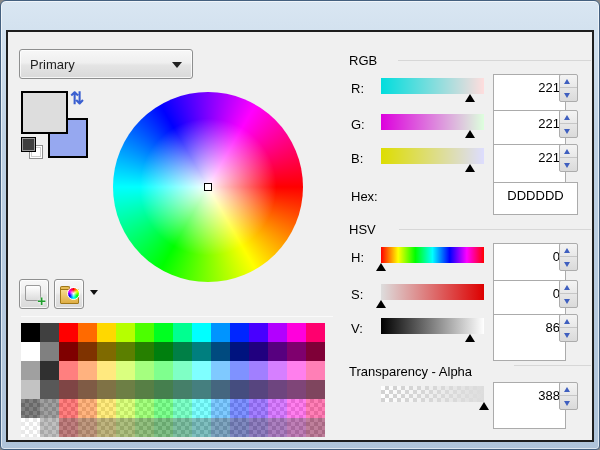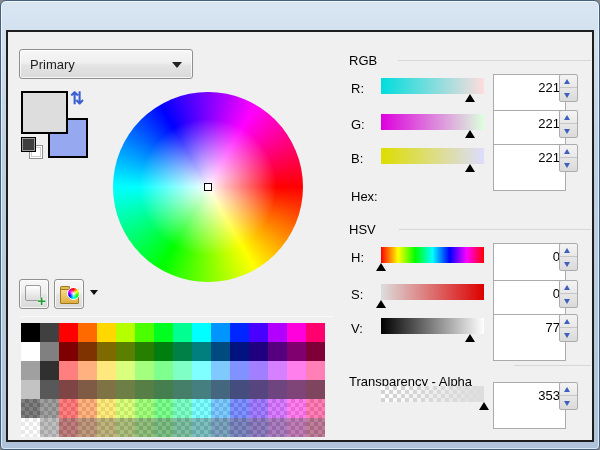--- a/index.html
+++ b/index.html
@@ -152,20 +152,21 @@
             <i class="tri-up"></i>
           </div>
           <div class="sb down">
             <i class="tri-down"></i>
           </div>
         </div>
       </div>
 
     <div id="hexRow">
       <span class="slabel">Hex:</span>
+      <div class="field">DDDDDD</div>
     </div>
 
     <div class="abs sectionLabel" style="left:341px;top:190px;">HSV</div>
     <div class="abs etch" style="left:391px;top:197px;width:192px;"></div>
 
     <div class="srow" style="top:211px;">
         <span class="slabel">H:</span>
         <div class="sbar" style="background: linear-gradient(to right, rgb(255, 0, 0), rgb(255, 255, 0), rgb(0, 255, 0), rgb(0, 255, 255), rgb(0, 0, 255), rgb(255, 0, 255), rgb(255, 0, 0));"></div>
         <div class="smarker" style="left: 25px;"></div>
         <div class="field">0</div>
@@ -189,39 +190,39 @@
           </div>
           <div class="sb down">
             <i class="tri-down"></i>
           </div>
         </div>
       </div>
     <div class="srow" style="top:282px;">
         <span class="slabel">V:</span>
         <div class="sbar" style="background: linear-gradient(to right, rgb(0, 0, 0), rgb(255, 255, 255));"></div>
         <div class="smarker" style="left: 113.58px;"></div>
-        <div class="field">77</div>
-        <div class="spin">
-          <div class="sb up">
-            <i class="tri-up"></i>
-          </div>
-          <div class="sb down">
-            <i class="tri-down"></i>
-          </div>
-        </div>
-      </div>
-
-    <div class="abs sectionLabel" style="left:341px;top:342px;">Transparency - Alpha</div>
+        <div class="field">86</div>
+        <div class="spin">
+          <div class="sb up">
+            <i class="tri-up"></i>
+          </div>
+          <div class="sb down">
+            <i class="tri-down"></i>
+          </div>
+        </div>
+      </div>
+
+    <div class="abs sectionLabel" style="left:341px;top:332px;">Transparency - Alpha</div>
     <div class="abs etch" style="left:506px;top:333px;width:77px;"></div>
 
     <div class="srow" style="top:350px;">
         <span class="slabel"></span>
         <div class="sbar" style="background: linear-gradient(to right, rgba(221, 221, 221, 0), rgb(221, 221, 221)), conic-gradient(rgb(210, 210, 210) 0deg, rgb(210, 210, 210) 25%, rgb(255, 255, 255) 0deg, rgb(255, 255, 255) 50%, rgb(210, 210, 210) 0deg, rgb(210, 210, 210) 75%, rgb(255, 255, 255) 0deg) 0px 0px / 8px 8px;"></div>
         <div class="smarker" style="left: 128px;"></div>
-        <div class="field">353</div>
+        <div class="field">388</div>
         <div class="spin">
           <div class="sb up">
             <i class="tri-up"></i>
           </div>
           <div class="sb down">
             <i class="tri-down"></i>
           </div>
         </div>
       </div>
 

